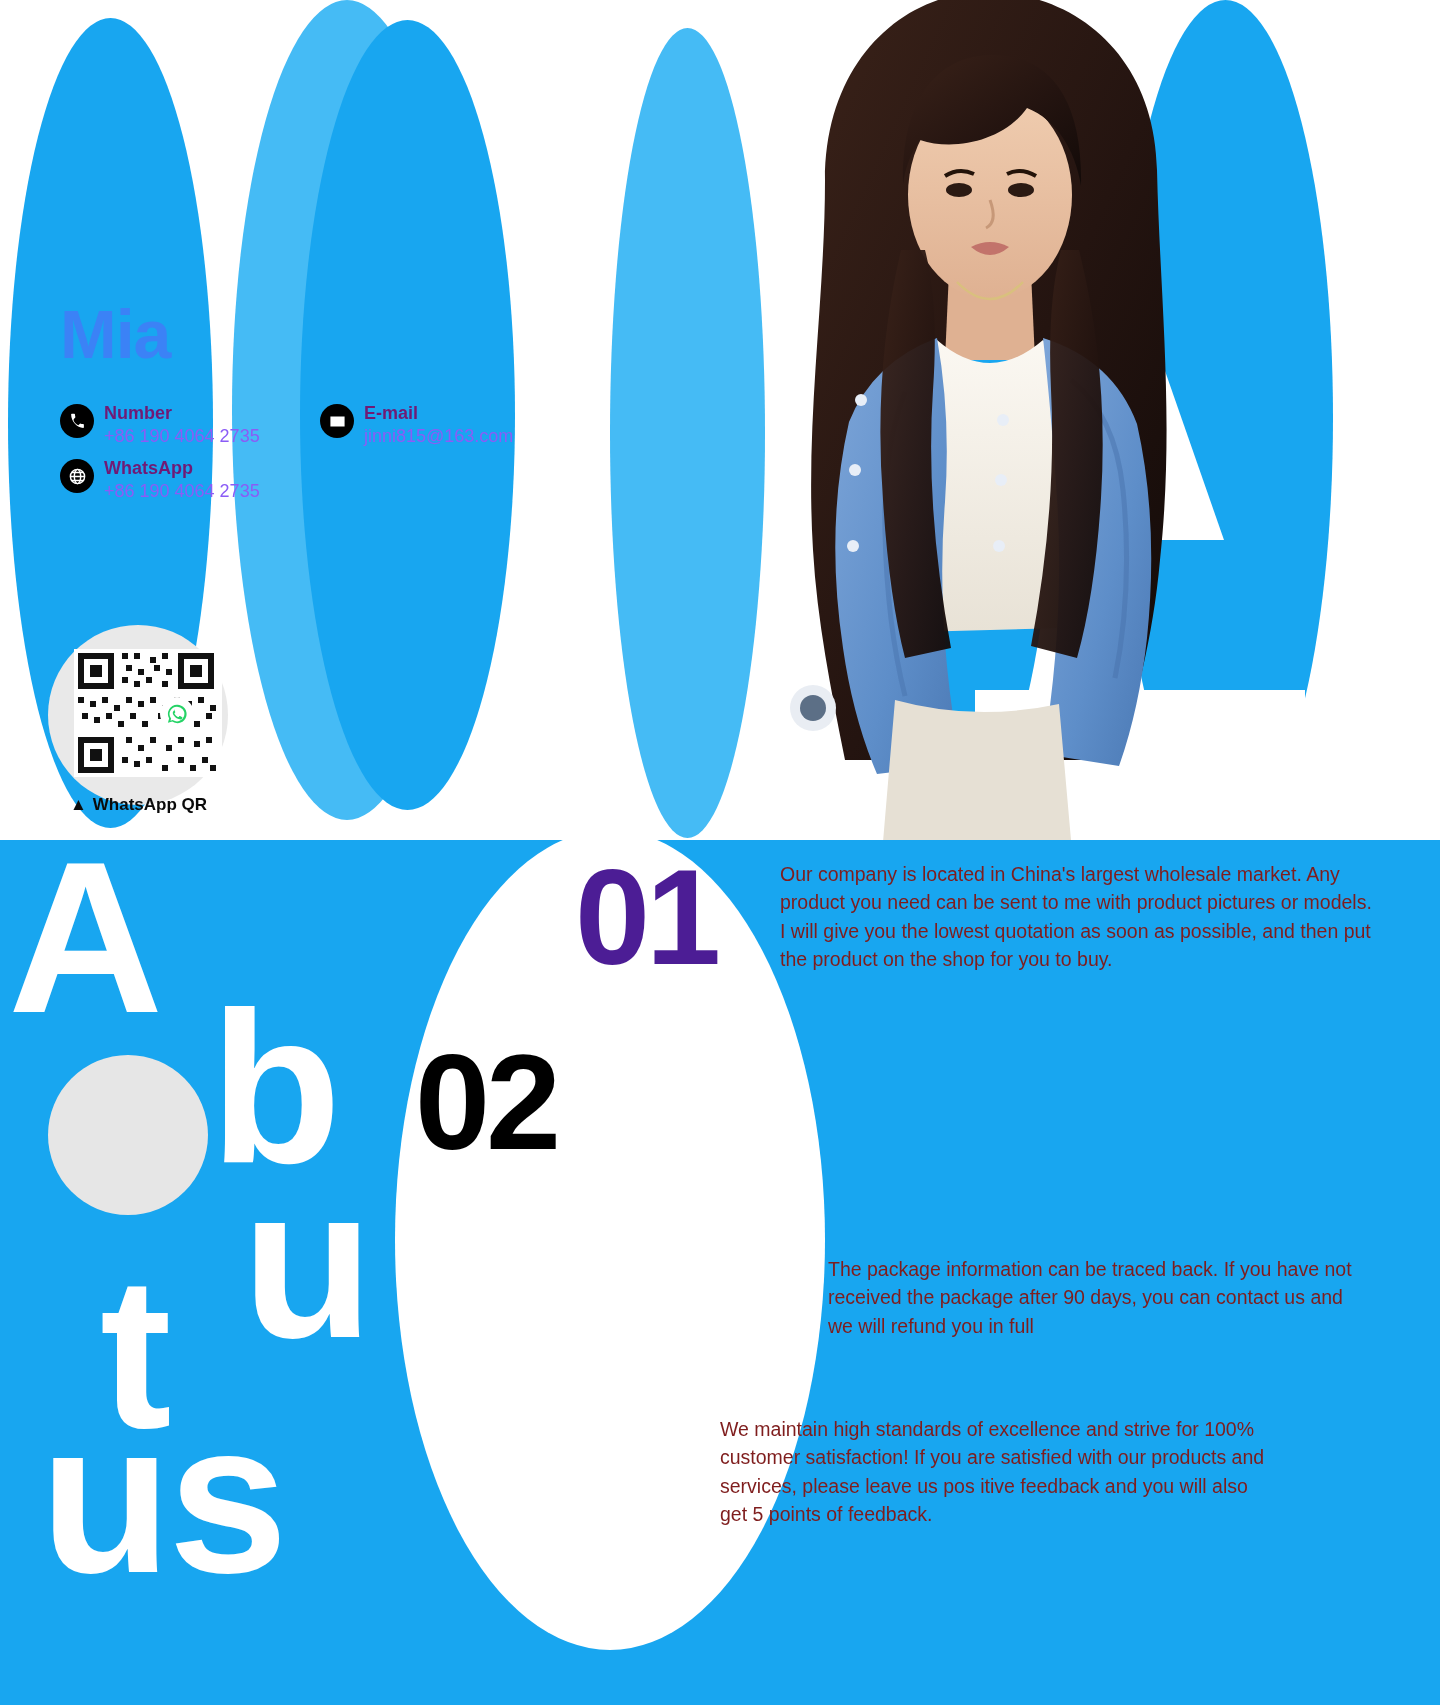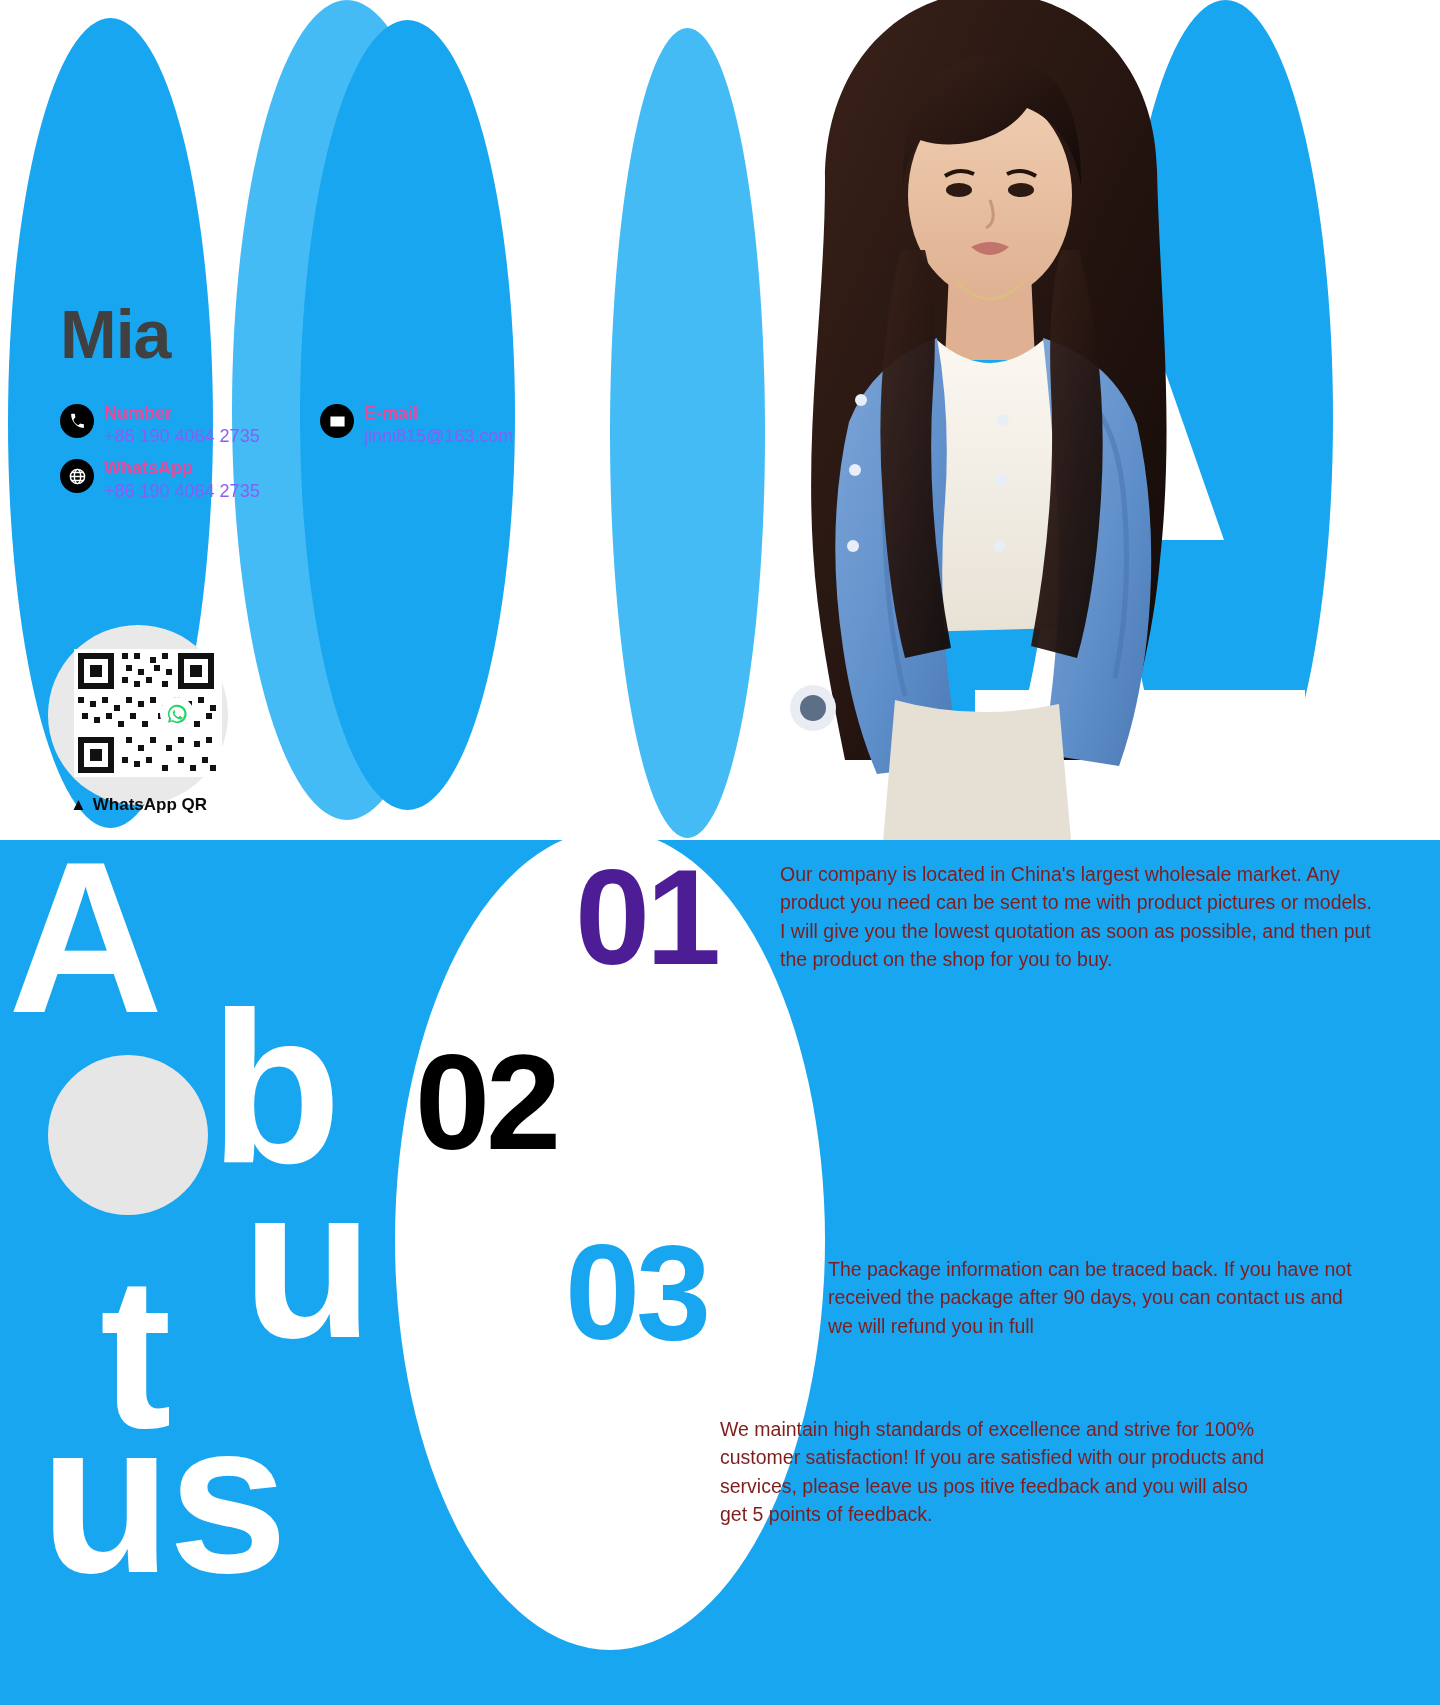--- a/index.html
+++ b/index.html
@@ -75,21 +75,21 @@
   
   .card {
     position: absolute;
     left: 60px; top: 300px;
     width: 520px;
   }
   .name {
     font-size: 68px;
     font-weight: 700;
     letter-spacing: -1px;
-    color: #404040;
+    color: #3b82f6;
     line-height: 1;
     margin-bottom: 34px;
   }
   .contact-grid {
     display: flex;
     flex-wrap: wrap;
     gap: 10px 30px;
     width: 500px;
   }
   .contact-item {
@@ -106,21 +106,21 @@
     display: flex;
     align-items: center;
     justify-content: center;
     flex: 0 0 34px;
     margin-top: 2px;
   }
   .cicon svg { display: block; }
   .clabel {
     font-size: 18px;
     font-weight: 700;
-    color: #ec4899;
+    color: #701a75;
     line-height: 1.25;
   }
   .cvalue {
     font-size: 18px;
     font-weight: 400;
     color: #8b5cf6;
     line-height: 1.25;
     white-space: nowrap;
   }
 
@@ -442,21 +442,20 @@
     <div class="grey-circle"></div>
 
     <div class="about-word w-A">A</div>
     <div class="about-word w-b">b</div>
     <div class="about-word w-u1">u</div>
     <div class="about-word w-t">t</div>
     <div class="about-word w-us">us</div>
 
     <div class="num n01">01</div>
     <div class="num n02">02</div>
-    <div class="num n03">03</div>
 
     <p class="para p1">Our company is located in China's largest wholesale market. Any product you need can be sent to me with product pictures or models. I will give you the lowest quotation as soon as possible, and then put the product on the shop for you to buy.</p>
     <p class="para p3">The package information can be traced back. If you have not received the package after 90 days, you can contact us and we will refund you in full</p>
     <p class="para p4">We maintain high standards of excellence and strive for 100% customer satisfaction! If you are satisfied with our products and services, please leave us pos itive feedback and you will also get 5 points of feedback.</p>
 
   </section>
 
 </div>
 
 </body></html>

